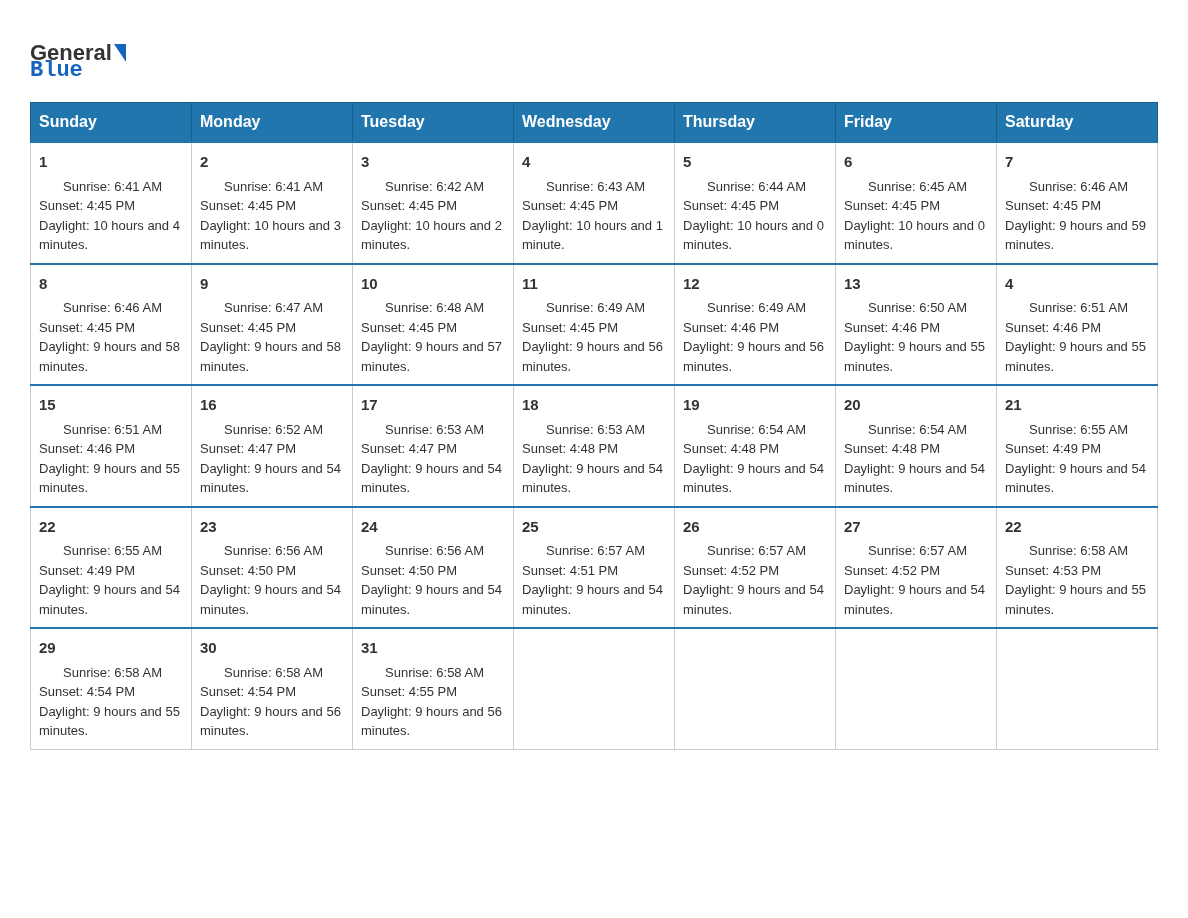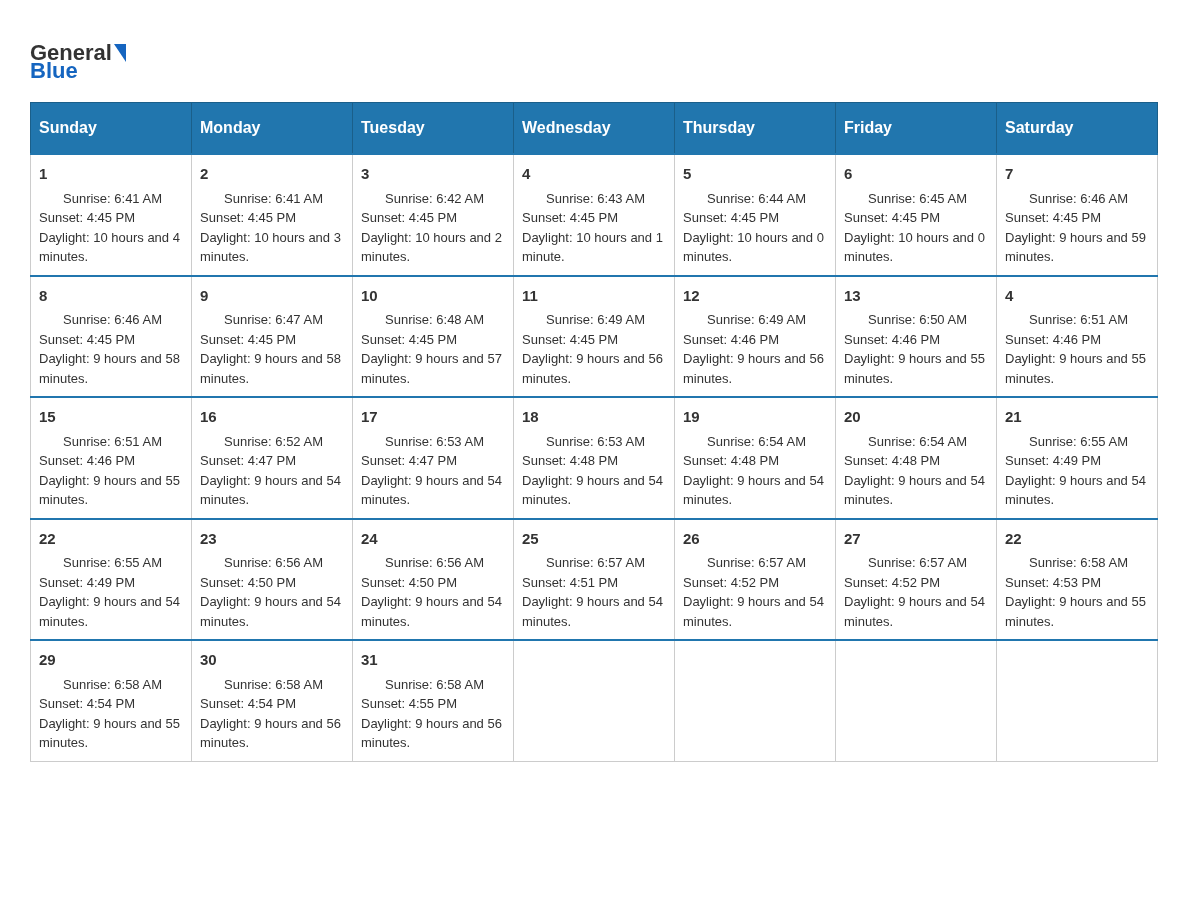--- a/index.html
+++ b/index.html
@@ -58,21 +58,21 @@
     .calendar-table {
       width: 100%;
       border-collapse: collapse;
       border: 1px solid #aaa;
     }
     .calendar-table th {
       background-color: #2176ae;
       color: #fff;
       font-size: 16px;
       font-weight: bold;
-      padding: 16px 8px;
+      padding: 10px 8px;
       text-align: left;
       border: 1px solid #1a5f8a;
     }
     .calendar-table td {
       vertical-align: top;
       padding: 8px 8px;
       border: 1px solid #ccc;
       font-size: 13px;
       line-height: 1.5;
       width: calc(100% / 7);
@@ -99,21 +99,21 @@
 </head>
 <body>
 
 <div class="header">
   <div class="logo">
     <div style="line-height:1">
       <div style="display:flex;align-items:center;">
         <span class="logo-text">General</span>
         <span class="logo-triangle"></span>
       </div>
-      <div style="display:flex;align-items:center;margin-top:-4px;">
+      <div style="display:flex;align-items:center;margin-top:-4px;font-family:Liberation Mono, monospace;">
         <span class="logo-text logo-blue">Blue</span>
       </div>
     </div>
   </div>
   <div class="title-block">
     <div class="month-title"></div>
     <div class="location-title"></div>
   </div>
 </div>
 

